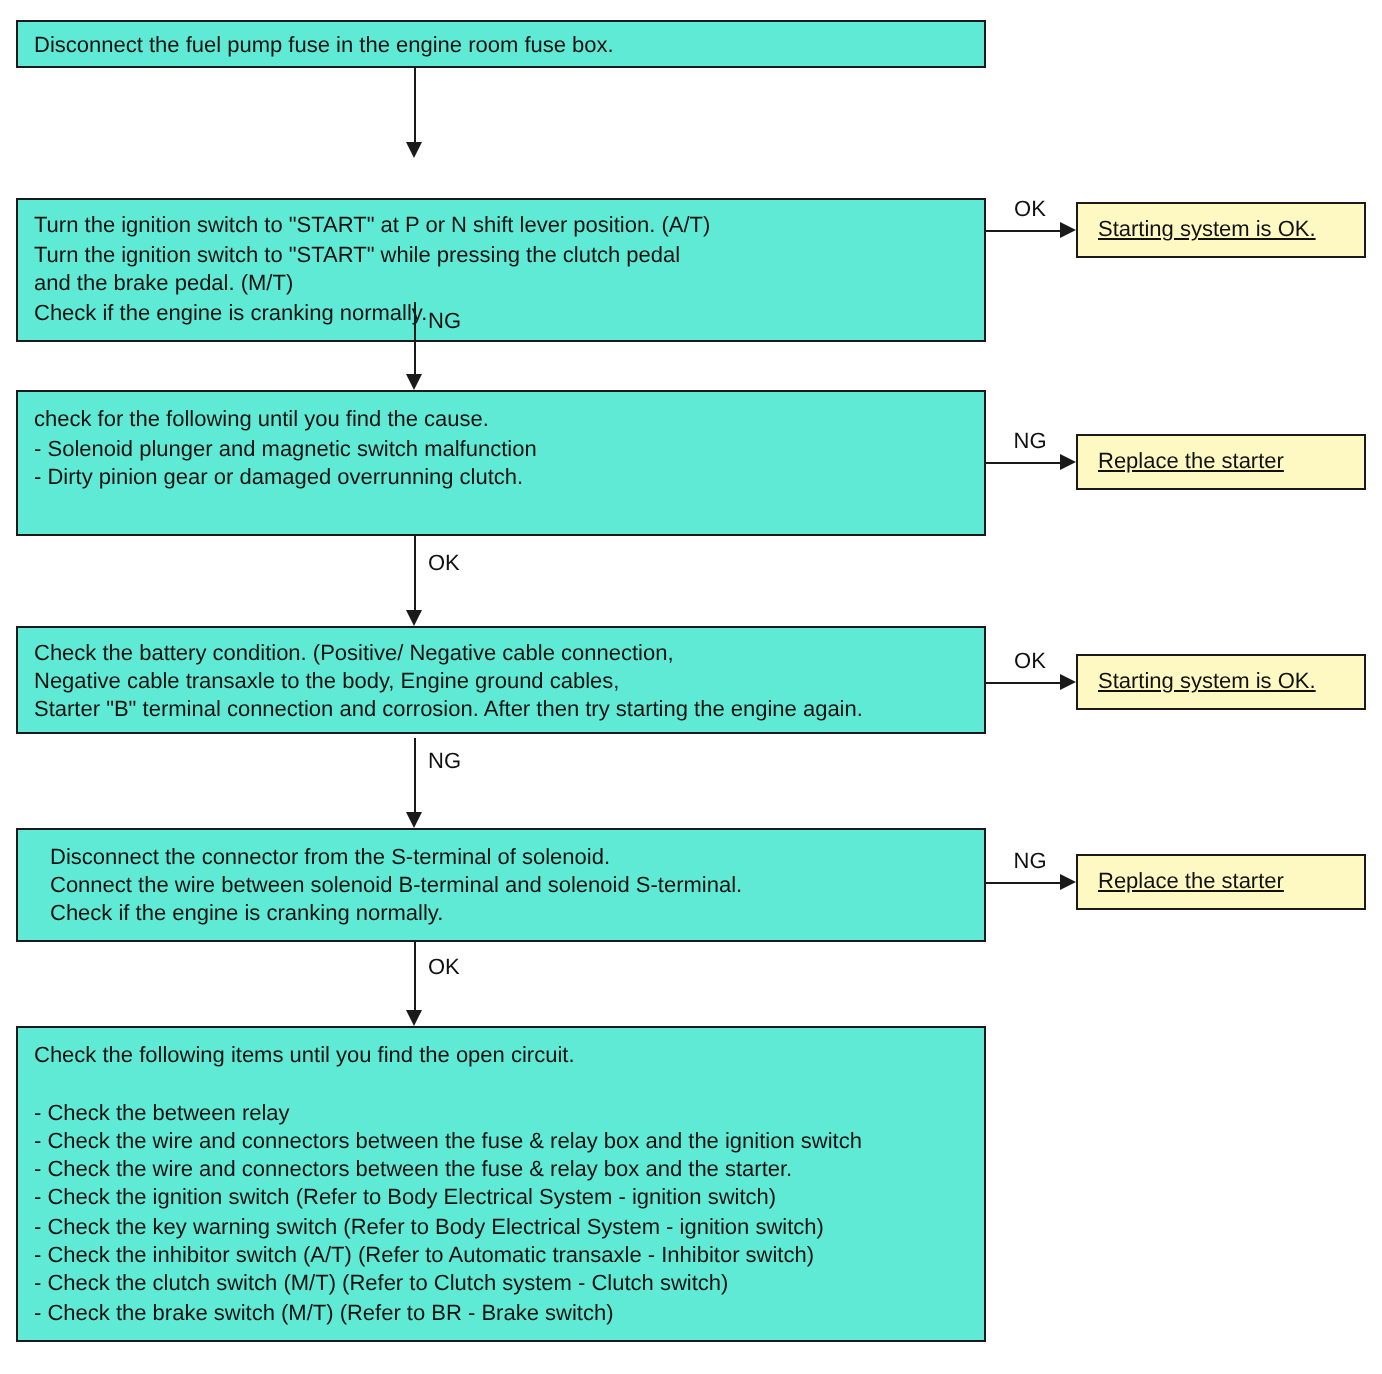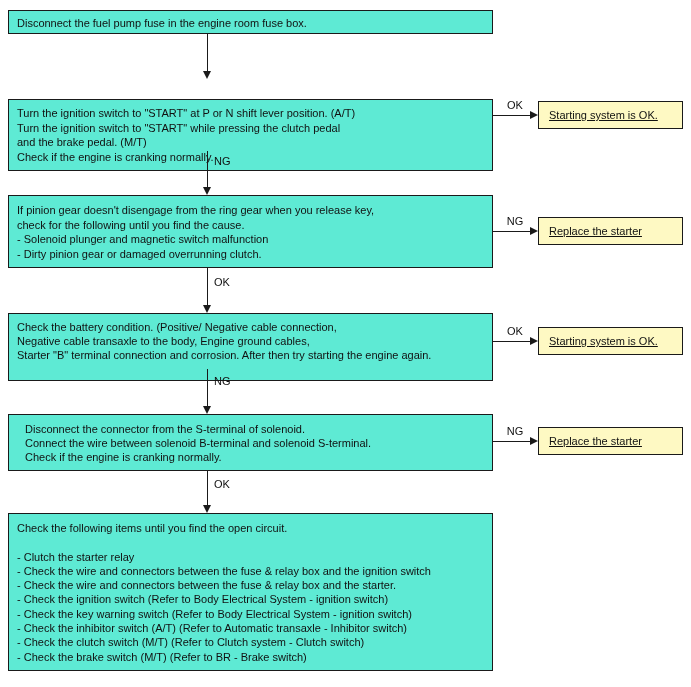--- a/index.html
+++ b/index.html
@@ -22,21 +22,21 @@
     border: 1px solid #1a1a1a;
     background: #5eead4;
     font-size: 11px;
     padding: 6px 8px;
   }
   .flow-box .line { line-height: 14.5px; white-space: nowrap; }
   .flow-box .line b { font-weight: normal; }
   .box1 { top: 10px;  height: 24px; padding-top: 5px; }
   .box2 { top: 79px;  height: 72px; margin-top: 20px; }
   .box3 { top: 195px; height: 73px; padding-top: 7px; }
-  .box4 { top: 313px; height: 68px; }
+  .box4 { top: 313px; height: 54px; }
   .box4 .line, .box5 .line { line-height: 14px; }
   .box5 { top: 414px; height: 57px; padding-top: 7px; padding-left: 16px; }
   .box6 { top: 513px; height: 158px; padding-top: 7px; }
   .box6 .line { line-height: 14.3px; }
 
   .vline {
     position: absolute;
     left: 207px;
     width: 1px;
     background: #1a1a1a;
@@ -139,42 +139,41 @@
     </div>
 
   <div class="flow-box box2">
       <div class="line"><span>Turn the ignition switch to "START" at P or N shift lever position. (A/T)</span></div>
       <div class="line"><span>Turn the ignition switch to "START" while pressing the clutch pedal</span></div>
       <div class="line"><span>and the brake pedal. (M/T)</span></div>
       <div class="line"><span>Check if the engine is cranking normally.</span></div>
     </div>
 
   <div class="flow-box box3">
-      <div class="line"><span>If pinion gear doesn't disengage from the ring gear when you release key,</span></div>
       <div class="line"><span>check for the following until you find the cause.</span></div>
       <div class="line"><span>- </span><b>Solenoid plunger</b><span> and magnetic </span><b>switch malfunction</b></div>
       <div class="line"><span>- </span><b>Dirty pinion gear</b><span> or </span><b>damaged overrunning clutch.</b></div>
     </div>
 
   <div class="flow-box box4">
       <div class="line"><span>Check the battery condition. (Positive/ Negative cable connection,</span></div>
       <div class="line"><span>Negative cable transaxle to the body, Engine ground cables,</span></div>
       <div class="line"><span>Starter "B" terminal connection and corrosion. After then try starting the engine again.</span></div>
     </div>
 
   <div class="flow-box box5">
       <div class="line"><span>Disconnect the connector from the S-terminal of solenoid.</span></div>
       <div class="line"><span>Connect the wire between solenoid B-terminal and solenoid S-terminal.</span></div>
       <div class="line"><span>Check if the engine is cranking normally.</span></div>
     </div>
 
   <div class="flow-box box6">
       <div class="line"><span>Check the following items until you find the open circuit.</span></div>
       <div class="line">&nbsp;</div>
-      <div class="line"><span>- Clutch the starter relay</span></div>
+      <div class="line"><span>- Check the between relay</span></div>
       <div class="line"><span>- Check the wire and connectors between the fuse &amp; relay box and the ignition switch</span></div>
       <div class="line"><span>- Check the wire and connectors between the fuse &amp; relay box and the starter.</span></div>
       <div class="line"><span>- Check the ignition switch (Refer to Body Electrical System - ignition switch)</span></div>
       <div class="line"><span>- Check the key warning switch (Refer to Body Electrical System - ignition switch)</span></div>
       <div class="line"><span>- Check the inhibitor switch (A/T) (Refer to Automatic transaxle - Inhibitor switch)</span></div>
       <div class="line"><span>- Check the clutch switch (M/T) (Refer to Clutch system - Clutch switch)</span></div>
       <div class="line"><span>- Check the brake switch (M/T) (Refer to BR - Brake switch)</span></div>
     </div>
 
   <div class="vline v1"></div>

